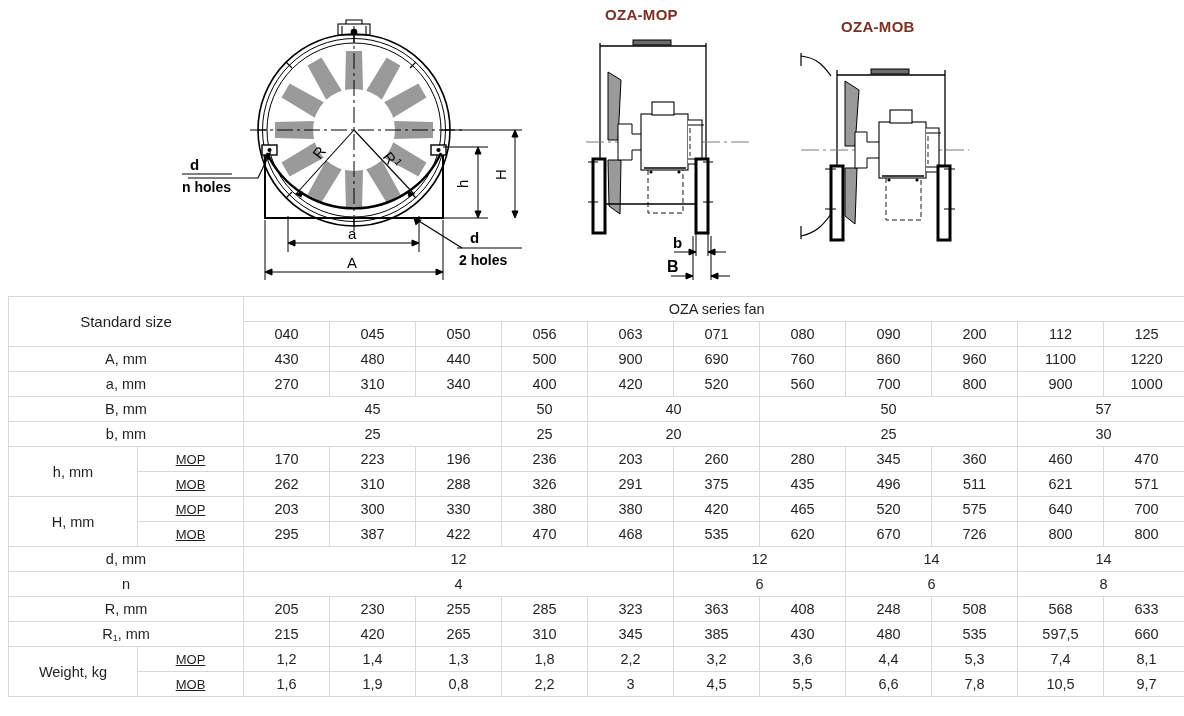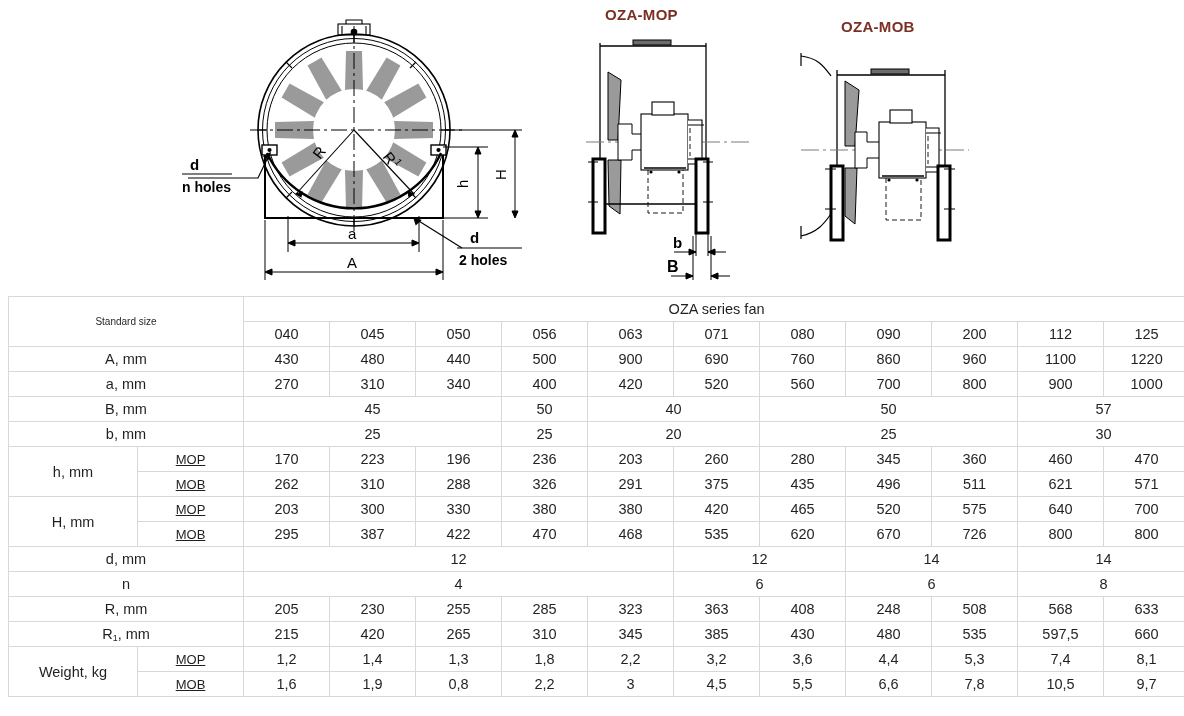--- a/index.html
+++ b/index.html
@@ -55,21 +55,21 @@
     background:#ffffff;
   }
   td.sublabel{
     text-align:center;
     font-size:13px;
     background:#ffffff;
     text-decoration:underline;
   }
   td.stdsize{
     background:#dc9e90;
-    font-size:10px;
+    font-size:15px;
   }
   .sub{font-size:9px;vertical-align:-2px;}
 </style>
 </head>
 <body>
 
 <div id="drawings">
 
   <svg class="dwg" style="left:170px;top:8px;" width="380" height="282" viewBox="0 0 380 282">
     <defs>

